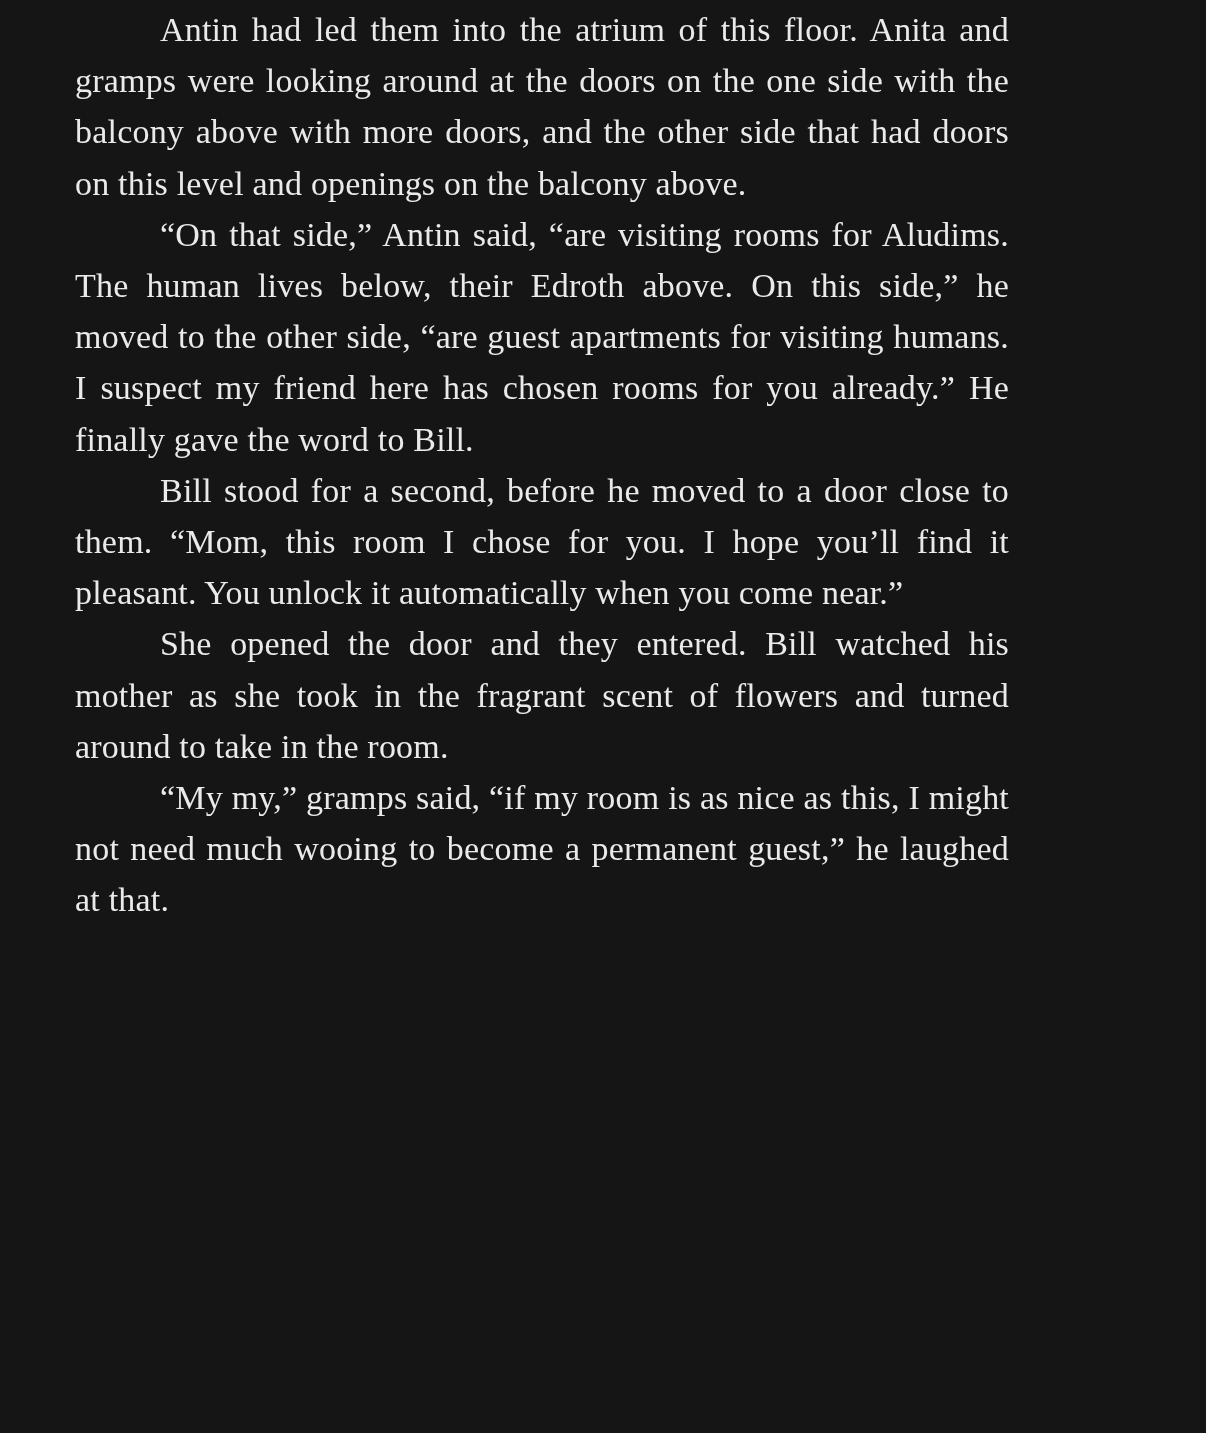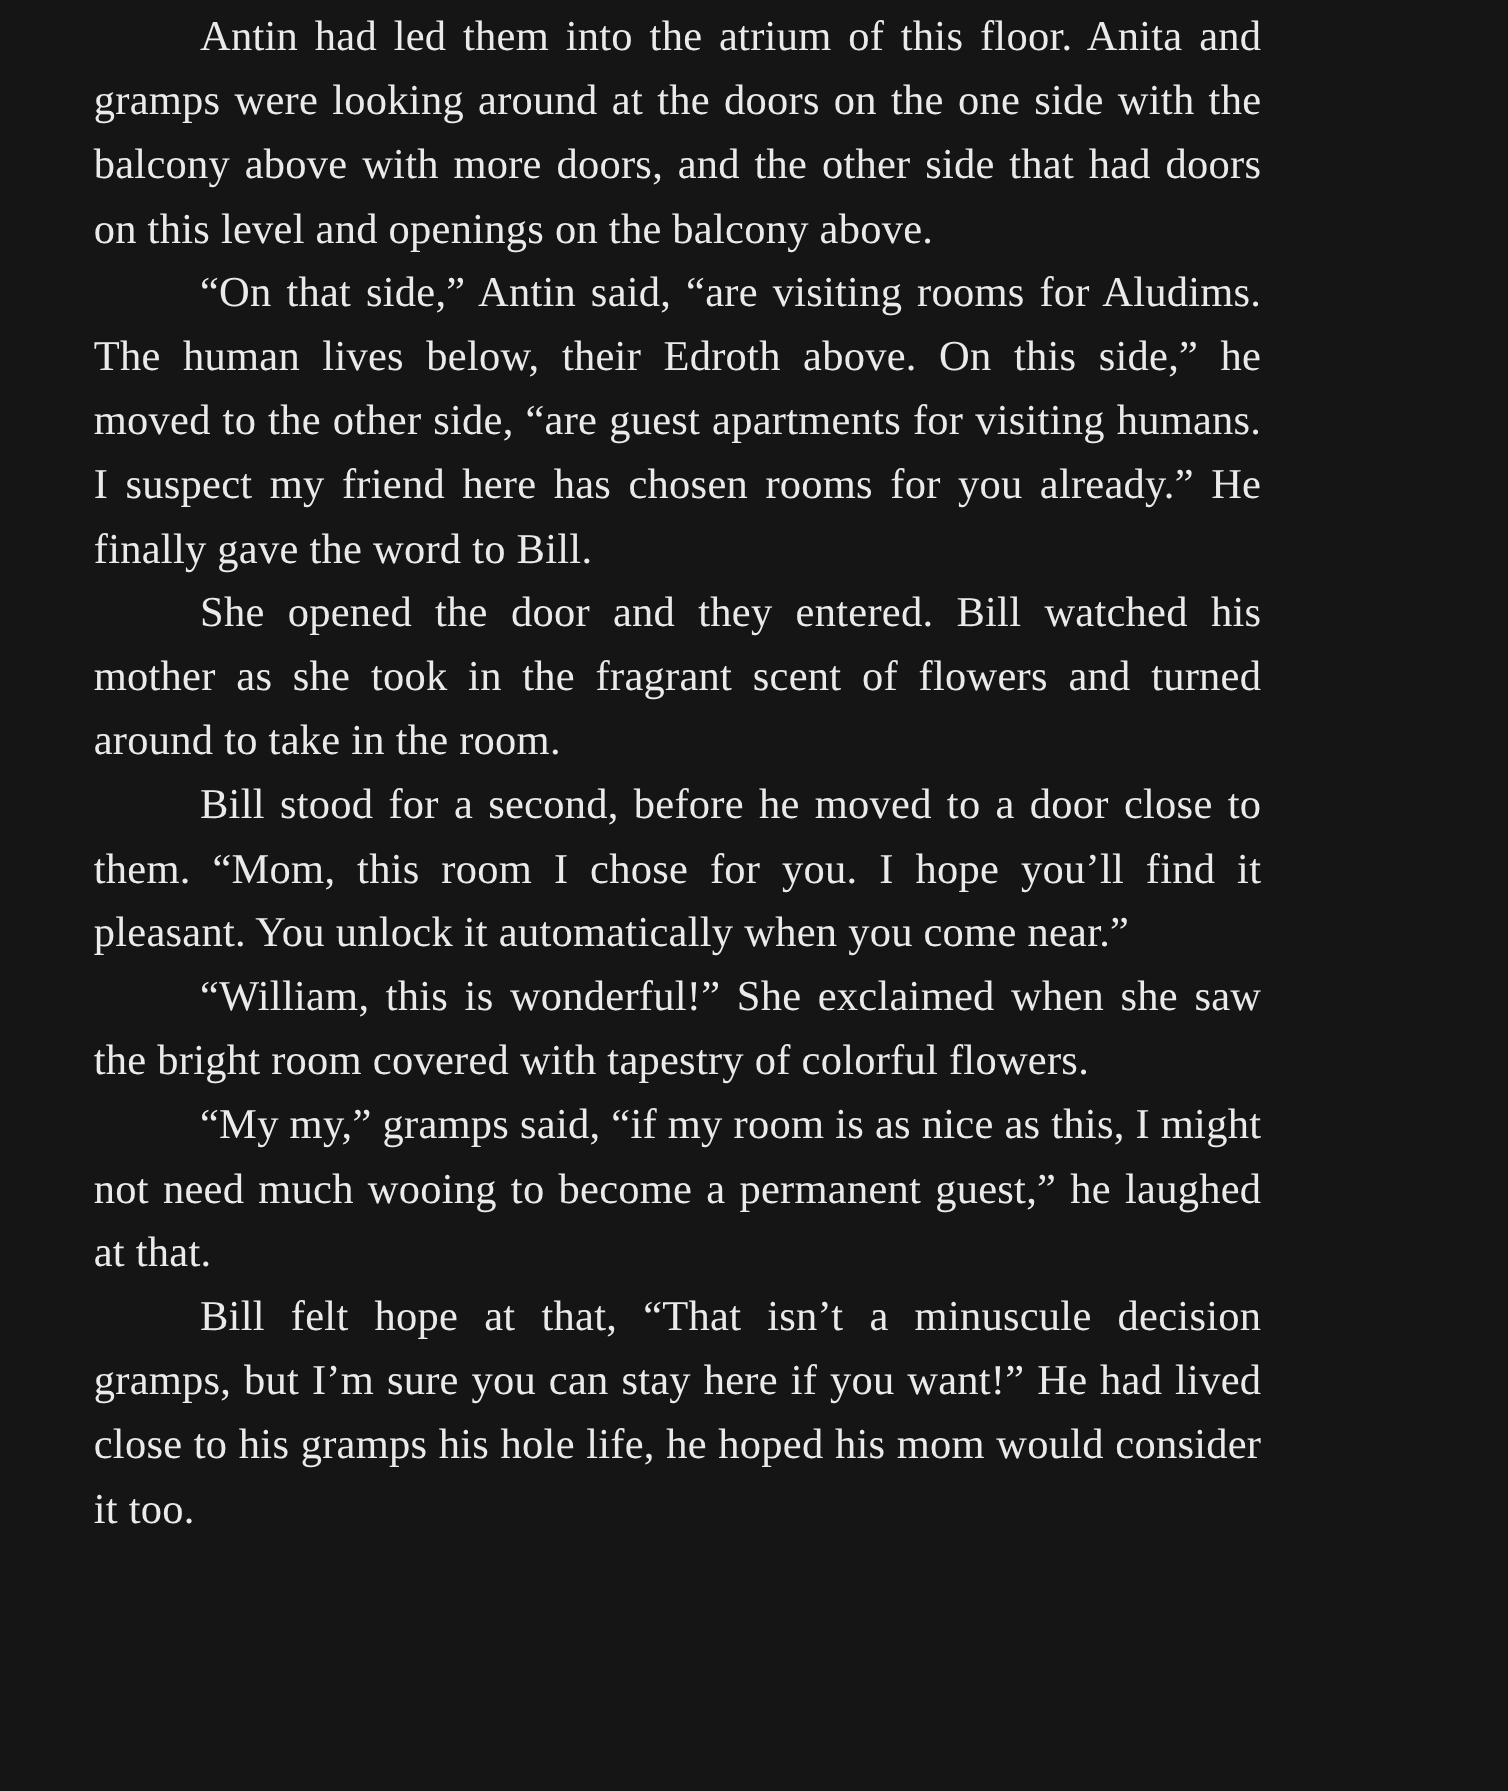--- a/index.html
+++ b/index.html
@@ -31,18 +31,16 @@
     hyphens: none;
     -webkit-hyphens: none;
   }
 </style>
 </head>
 <body>
 
 <main class="reader-page">
   <p>Antin had led them into the atrium of this floor. Anita and gramps were looking around at the doors on the one side with the balcony above with more doors, and the other side that had doors on this level and openings on the balcony above.</p>
   <p>“On that side,” Antin said, “are visiting rooms for Aludims. The human lives below, their Edroth above. On this side,” he moved to the other side, “are guest apartments for visiting humans. I suspect my friend here has chosen rooms for you already.” He finally gave the word to Bill.</p>
+  <p>Bill stood for a second, before he moved to a door close to them. “Mom, this room I chose for you. I hope you’ll find it pleasant. You unlock it automatically when you come near.”</p>
   <p>She opened the door and they entered. Bill watched his mother as she took in the fragrant scent of flowers and turned around to take in the room.</p>
-  <p>Bill stood for a second, before he moved to a door close to them. “Mom, this room I chose for you. I hope you’ll find it pleasant. You unlock it automatically when you come near.”</p>
-  <p>“William, this is wonderful!” She exclaimed when she saw the bright room covered with tapestry of colorful flowers.</p>
   <p>“My my,” gramps said, “if my room is as nice as this, I might not need much wooing to become a permanent guest,” he laughed at that.</p>
-  <p>Bill felt hope at that, “That isn’t a minuscule decision gramps, but I’m sure you can stay here if you want!” He had lived close to his gramps his hole life, he hoped his mom would consider it too.</p>
 </main>
 
 </body></html>

